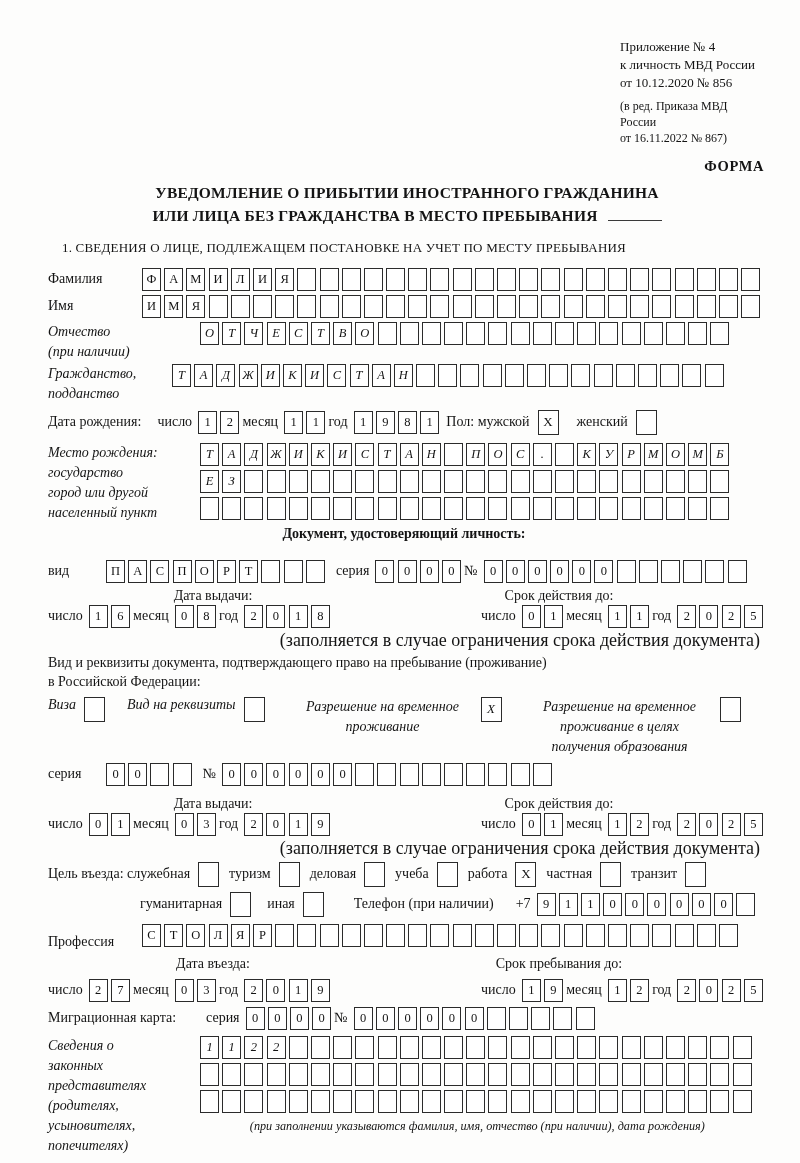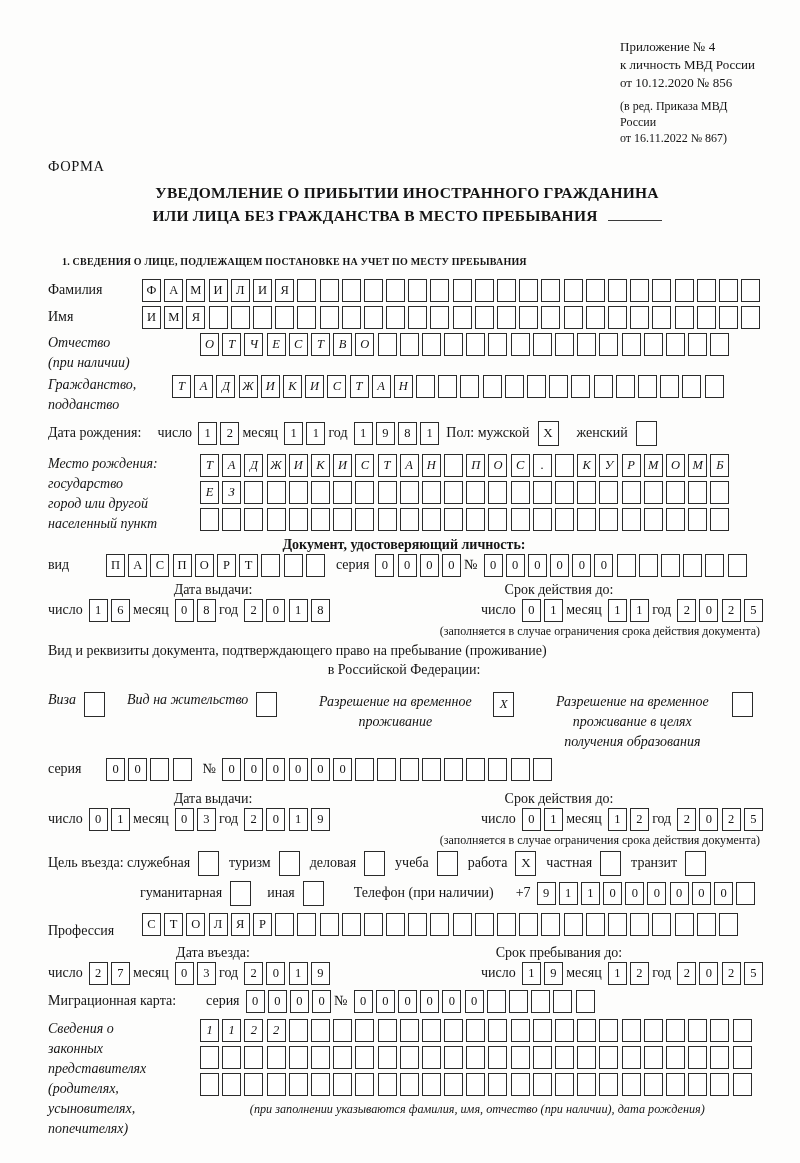--- a/index.html
+++ b/index.html
@@ -4,31 +4,31 @@
 <style>
   html,body{margin:0;padding:0;}
   body{
     width:800px;height:1163px;overflow:hidden;
     background:#fdfdfc;color:#141414;
     font-family:"Liberation Serif","DejaVu Serif",serif;
   }
   .page{box-sizing:border-box;width:800px;height:1163px;padding:38px 34px 0 48px;}
   .hdr{margin-left:572px;font-size:13px;line-height:1.4;}
   .hdr .sub{font-size:12px;margin-top:5px;line-height:1.35;}
-  .forma{text-align:left;font-weight:normal;font-size:14.5px;letter-spacing:.6px;margin:12px 2px 6px 0;}
+  .forma{text-align:right;font-weight:bold;font-size:14.5px;letter-spacing:.6px;margin:12px 2px 6px 0;}
   .title{text-align:center;font-weight:bold;font-size:15.5px;line-height:1.5;margin:2px 0 2px;letter-spacing:.2px;}
   .blank{display:inline-block;width:54px;border-bottom:1.8px solid #3a3a3a;height:14px;margin-left:10px;}
-  .sect{font-weight:bold;font-size:10px;margin:28px 0 12px 14px;letter-spacing:.2px;}
+  .sect{font-weight:normal;font-size:13px;margin:12px 0 12px 14px;letter-spacing:.2px;}
   .frow{display:flex;align-items:center;font-size:14px;}
   .frow.top{align-items:flex-start;font-style:italic;}
   .frow.ctr{justify-content:center;}
   .frow.rightal{justify-content:flex-end;}
   .lbl{margin-right:6px;white-space:nowrap;}
   .lbl.b{font-weight:bold;}
-  .lbl.note{font-size:12px;}
+  .lbl.note{font-size:18px;}
   .cg{display:inline-flex;flex:none;}
   .cell{
     width:19px;height:23px;flex:none;box-sizing:border-box;
     border:1.5px solid #2b2b2b;margin-right:3.2px;background:#fff;
     display:inline-flex;align-items:center;justify-content:center;
     font-size:12.5px;
   }
   .box{
     width:21px;height:25px;flex:none;box-sizing:border-box;
     border:1.5px solid #2b2b2b;background:#fff;margin:0 10px 0 2px;
@@ -301,21 +301,21 @@
             <span class="cell"></span>
             <span class="cell"></span>
             <span class="cell"></span>
             <span class="cell"></span>
             <span class="cell"></span>
             <span class="cell"></span>
             <span class="cell"></span>
           </span>
         </span>
       </div>
-      <div class="frow ctr" style="margin-bottom: 1px;">
+      <div class="frow ctr" style="margin-bottom: 18px;">
         <span class="lbl b">Документ, удостоверяющий личность:</span>
       </div>
       <div class="frow" style="margin-bottom: 5px;">
         <span class="lbl" style="width: 52px;">вид</span>
         <span class="cg">
           <span class="cell">П</span>
           <span class="cell">А</span>
           <span class="cell">С</span>
           <span class="cell">П</span>
           <span class="cell">О</span>
@@ -389,28 +389,28 @@
           <span class="cell">2</span>
           <span class="cell">5</span>
         </span>
       </div>
       <div class="frow rightal" style="margin-bottom: 4px;">
         <span class="lbl note">(заполняется в случае ограничения срока действия документа)</span>
       </div>
       <div class="frow" style="margin-bottom: 3px;">
         <span class="lbl">Вид и реквизиты документа, подтверждающего право на пребывание (проживание)</span>
       </div>
-      <div class="frow" style="margin-bottom: 14px; justify-content: center;">
+      <div class="frow" style="margin-bottom: 7px;">
         <span class="lbl">в Российской Федерации:</span>
       </div>
       <div class="frow top" style="margin-bottom: 6px;">
         <span class="lbl">Виза</span>
         <span class="box"></span>
         <span class="gap" style="width: 12px;"></span>
-        <span class="lbl">Вид на жительство</span>
+        <span class="lbl">Вид на реквизиты</span>
         <span class="box"></span>
         <span class="gap" style="width: 12px;"></span>
         <span class="stack ctr" style="width: 192px;">
           <span>Разрешение на временное</span>
           <span>проживание</span>
         </span>
         <span class="box">X</span>
         <span class="gap" style="width: 10px;"></span>
         <span class="stack ctr" style="width: 196px;">
           <span>Разрешение на временное</span>
@@ -555,21 +555,21 @@
           <span class="cell"></span>
           <span class="cell"></span>
           <span class="cell"></span>
           <span class="cell"></span>
           <span class="cell"></span>
           <span class="cell"></span>
           <span class="cell"></span>
           <span class="cell"></span>
         </span>
       </div>
-      <div class="frow" style="margin-bottom: 1px;">
+      <div class="frow" style="margin-bottom: 7px;">
         <span class="lbl" style="width: 330px; text-align: center;">Дата въезда:</span>
         <span class="lbl" style="width: 350px; text-align: center;">Срок пребывания до:</span>
       </div>
       <div class="frow" style="margin-bottom: 5px;">
         <span class="lbl">число</span>
         <span class="cg">
           <span class="cell">2</span>
           <span class="cell">7</span>
         </span>
         <span class="lbl">месяц</span>

